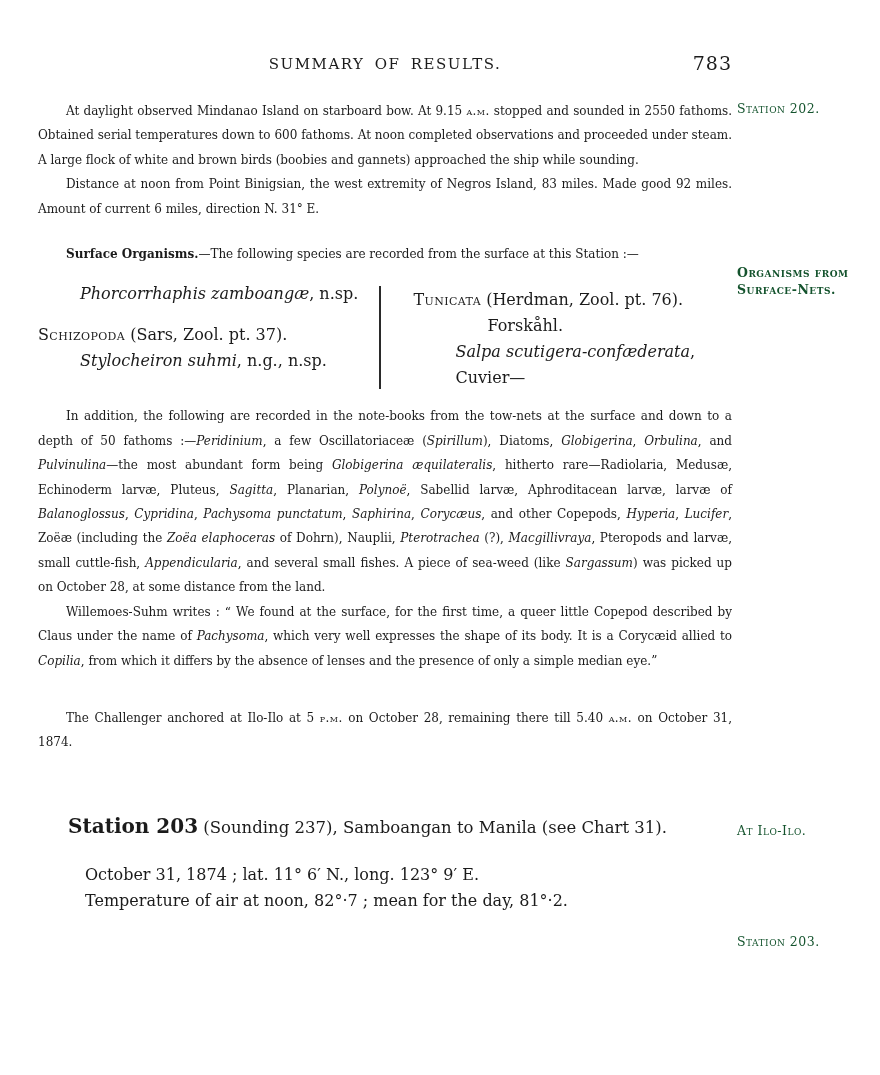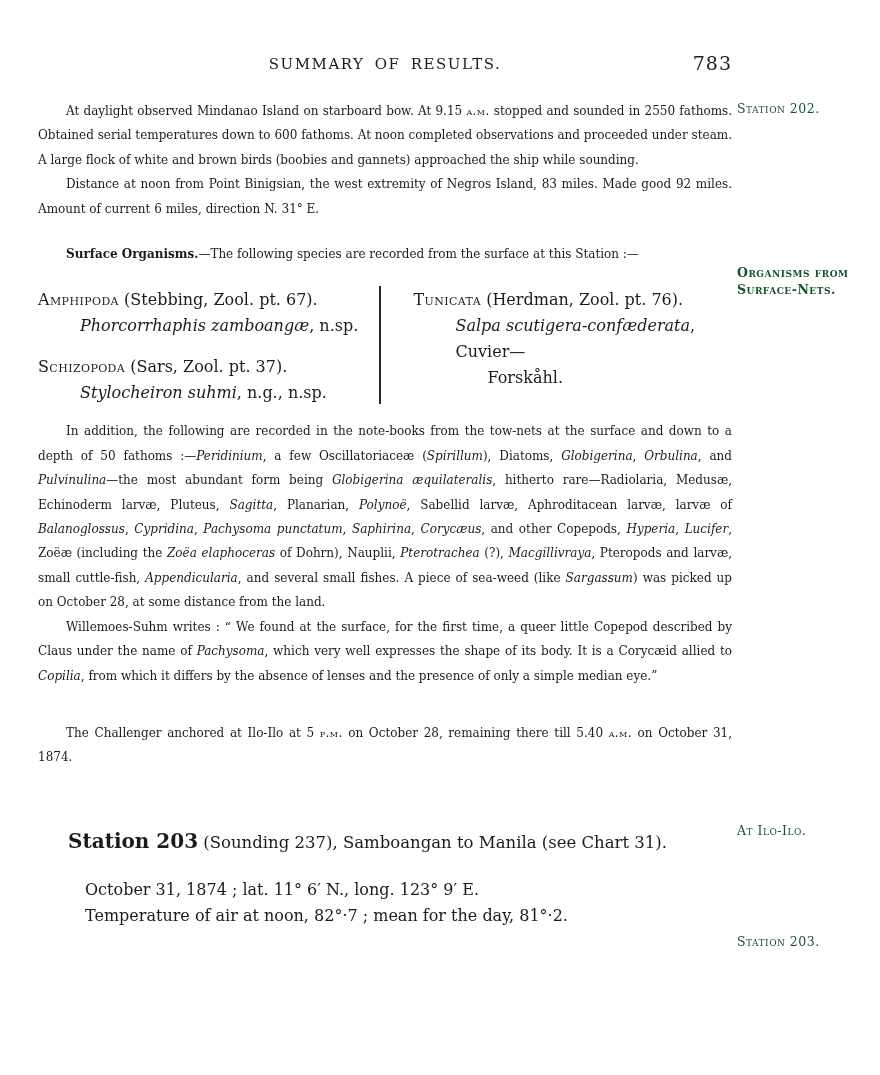--- a/index.html
+++ b/index.html
@@ -112,30 +112,29 @@
     <div class="content">
 
       <p class="body-para"><span>At daylight observed Mindanao Island on starboard bow.  At 9.15 </span><span class="sc">a.m.</span><span> stopped and sounded in 2550 fathoms.  Obtained serial temperatures down to 600 fathoms.  At noon completed observations and proceeded under steam.  A large flock of white and brown birds (boobies and gannets) approached the ship while sounding.</span></p>
 
       <p class="body-para"><span>Distance at noon from Point Binigsian, the west extremity of Negros Island, 83 miles.  Made good 92 miles.  Amount of current 6 miles, direction N. 31° E.</span></p>
 
       <p class="body-para gap-md"><span class="bd">Surface Organisms.</span><span>—The following species are recorded from the surface at this Station :—</span></p>
 
       <div class="species-list">
         <div class="species-col-left">
-            <div class="sp-line sp-heading"><span class="sc">Amphipoda</span><span> (Stebbing, Zool. pt. 67).</span></div>
             <div class="sp-line sp-species"><span class="it">Phorcorrhaphis zamboangæ</span><span>, n.sp.</span></div>
             <div class="sp-line sp-heading gap"><span class="sc">Schizopoda</span><span> (Sars, Zool. pt. 37).</span></div>
             <div class="sp-line sp-species"><span class="it">Stylocheiron suhmi</span><span>, n.g., n.sp.</span></div>
           </div>
         <div class="species-divider"></div>
         <div class="species-col-right">
             <div class="sp-line sp-heading"><span class="sc">Tunicata</span><span> (Herdman, Zool. pt. 76).</span></div>
+            <div class="sp-line sp-species2"><span>Forskåhl.</span></div>
             <div class="sp-line sp-species"><span class="it">Salpa scutigera-confæderata</span><span>, Cuvier—</span></div>
-            <div class="sp-line sp-species2"><span>Forskåhl.</span></div>
           </div>
       </div>
 
       <p class="body-para gap-sm"><span>In addition, the following are recorded in the note-books from the tow-nets at the surface and down to a depth of 50 fathoms :—</span><span class="it">Peridinium</span><span>, a few Oscillatoriaceæ (</span><span class="it">Spirillum</span><span>), Diatoms, </span><span class="it">Globigerina</span><span>, </span><span class="it">Orbulina</span><span>, and </span><span class="it">Pulvinulina</span><span>—the most abundant form being </span><span class="it">Globigerina æquilateralis</span><span>, hitherto rare—Radiolaria, Medusæ, Echinoderm larvæ, Pluteus, </span><span class="it">Sagitta</span><span>, Planarian, </span><span class="it">Polynoë</span><span>, Sabellid larvæ, Aphroditacean larvæ, larvæ of </span><span class="it">Balanoglossus</span><span>, </span><span class="it">Cypridina</span><span>, </span><span class="it">Pachysoma punctatum</span><span>, </span><span class="it">Saphirina</span><span>, </span><span class="it">Corycæus</span><span>, and other Copepods, </span><span class="it">Hyperia</span><span>, </span><span class="it">Lucifer</span><span>, Zoëæ (including the </span><span class="it">Zoëa elaphoceras</span><span> of Dohrn), Nauplii, </span><span class="it">Pterotrachea</span><span> (?), </span><span class="it">Macgillivraya</span><span>, Pteropods and larvæ, small cuttle-fish, </span><span class="it">Appendicularia</span><span>, and several small fishes.  A piece of sea-weed (like </span><span class="it">Sargassum</span><span>) was picked up on October 28, at some distance from the land.</span></p>
 
       <p class="body-para"><span>Willemoes-Suhm writes : “ We found at the surface, for the first time, a queer little Copepod described by Claus under the name of </span><span class="it">Pachysoma</span><span>, which very well expresses the shape of its body.  It is a Corycæid allied to </span><span class="it">Copilia</span><span>, from which it differs by the absence of lenses and the presence of only a simple median eye.”</span></p>
 
       <p class="body-para gap-lg"><span>The Challenger anchored at Ilo-Ilo at 5 </span><span class="sc">p.m.</span><span> on October 28, remaining there till 5.40 </span><span class="sc">a.m.</span><span> on October 31, 1874.</span></p>
 
       <div class="station-block">

